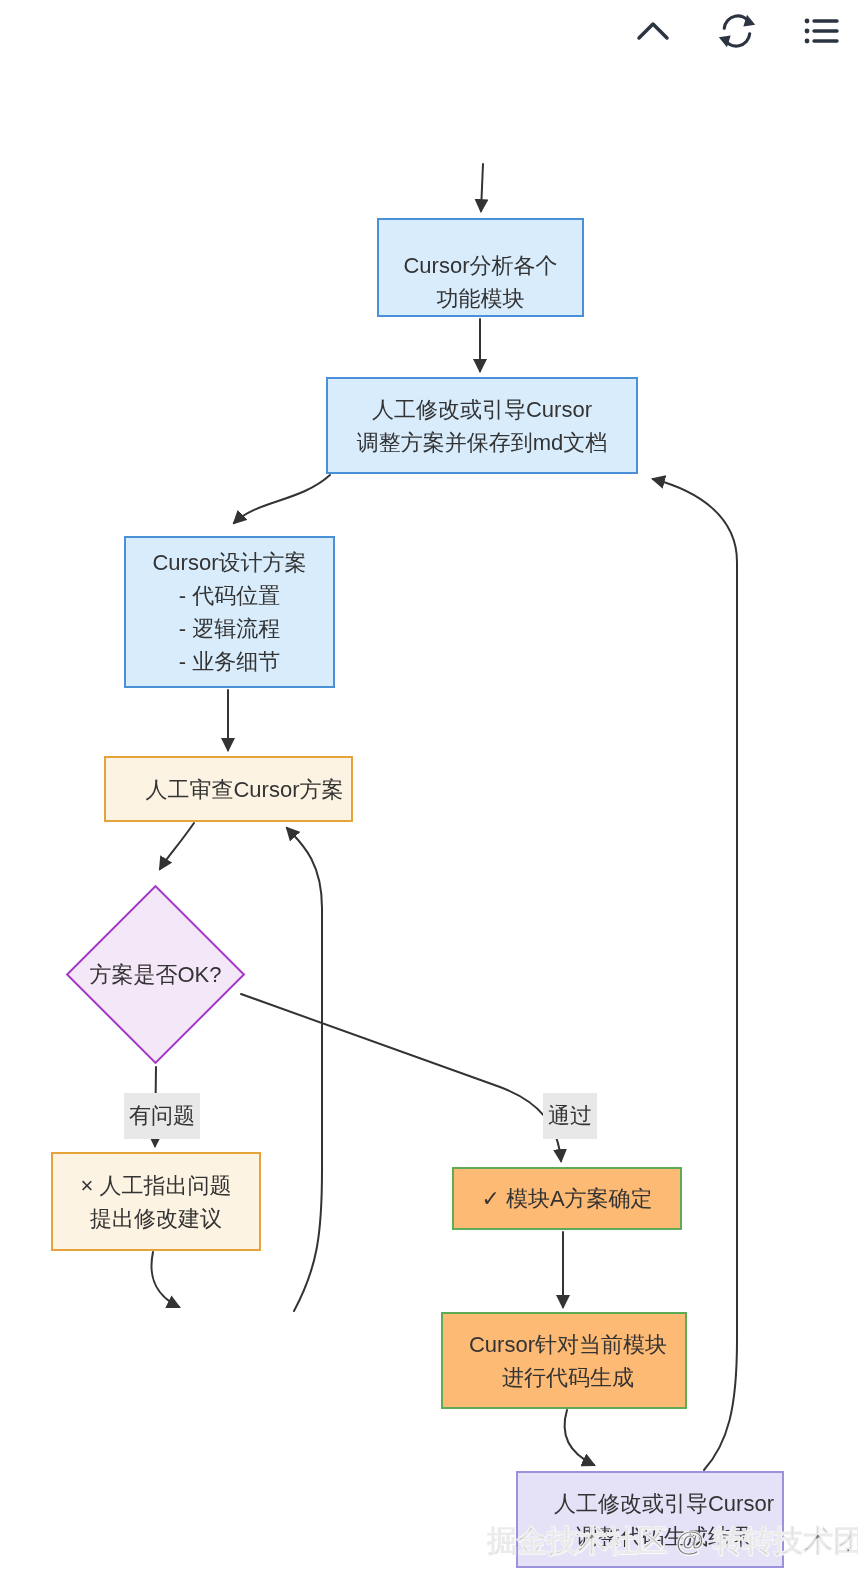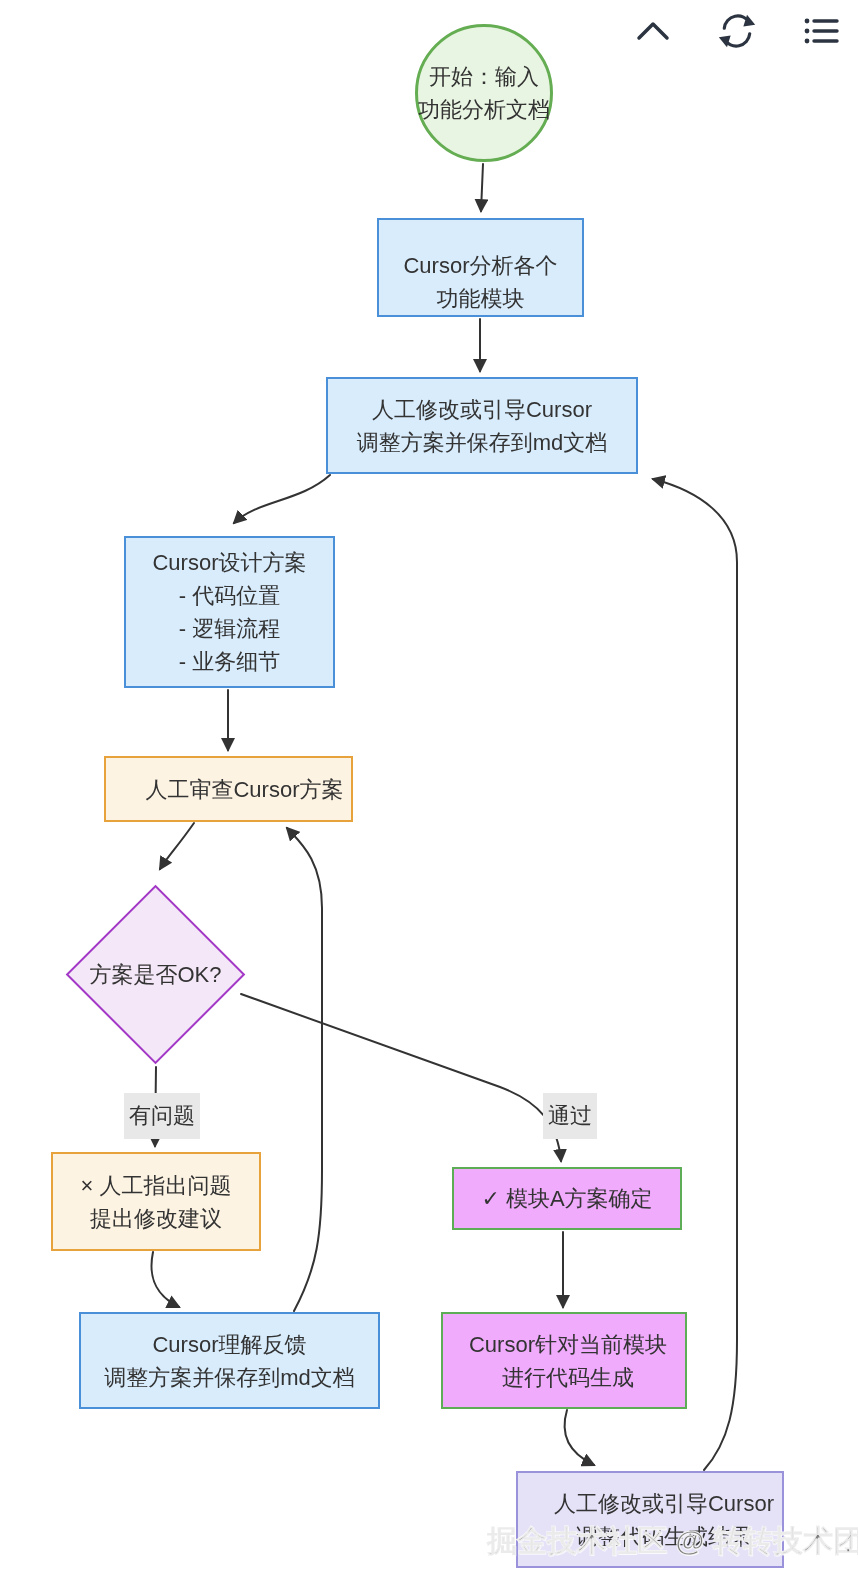--- a/index.html
+++ b/index.html
@@ -3,21 +3,21 @@
 <meta charset="utf-8">
 <style>
   html,body{margin:0;padding:0;background:#ffffff;}
   body{font-family:"Liberation Sans","DejaVu Sans",sans-serif;}
   .canvas{position:relative;width:858px;height:1586px;background:#ffffff;overflow:hidden;}
   .edges{position:absolute;left:0;top:0;width:858px;height:1586px;}
   .node{position:absolute;box-sizing:border-box;display:flex;flex-direction:column;justify-content:center;
         align-items:center;text-align:center;color:#333333;font-size:22px;line-height:1.5;z-index:2;}
   .blue{background:#d8ecfc;border:2.5px solid #4a90d8;}
   .orange{background:#fdf3e3;border:2.5px solid #e8a23c;}
-  .green{background:#f0abfc;border:2.5px solid #5dad56;}
+  .green{background:#fdba74;border:2.5px solid #5dad56;}
   .lavender{background:#e5e2f7;border:2px solid #9a92da;}
   .start-circle{background:#e8f5e2;border:3px solid #65ad52;border-radius:50%;}
   .diamond{position:absolute;left:92px;top:911px;width:127px;height:127px;box-sizing:border-box;
            background:#f4e7f7;border:2.5px solid #a338c7;transform:rotate(45deg);z-index:2;}
   .diamond-inner{position:absolute;left:50%;top:50%;transform:translate(-50%,-50%) rotate(-45deg);
            width:190px;text-align:center;color:#333;font-size:22px;}
   .edge-label{position:absolute;background:#e8e8e8;color:#333;font-size:22px;line-height:1.2;
            padding:10px 5px;z-index:3;}
   .toolbar{position:absolute;right:16px;top:12px;display:flex;gap:42px;align-items:center;z-index:4;}
   .tool-btn{width:42px;height:42px;display:flex;align-items:center;justify-content:center;cursor:pointer;}
@@ -78,24 +78,20 @@
           <line x1="11" y1="6" x2="34" y2="6" stroke="#2b3440" stroke-width="3.4" stroke-linecap="round"></line>
           <circle cx="4" cy="16" r="2.4" fill="#2b3440"></circle>
           <line x1="11" y1="16" x2="34" y2="16" stroke="#2b3440" stroke-width="3.4" stroke-linecap="round"></line>
           <circle cx="4" cy="26" r="2.4" fill="#2b3440"></circle>
           <line x1="11" y1="26" x2="34" y2="26" stroke="#2b3440" stroke-width="3.4" stroke-linecap="round"></line>
         </svg>
       </span>
     </div>
   </div>
 
-  <div class="node start-circle" style="left:415px;top:24px;width:138px;height:138px;">
-    <div class="nline">开始：输入</div>
-    <div class="nline">功能分析文档</div>
-  </div>
 
   <div class="node blue" style="left:377px;top:218px;width:207px;height:99px;justify-content:flex-end;">
     <div class="nline">Cursor分析各个</div>
     <div class="nline">功能模块</div>
   </div>
 
   <div class="node blue" style="left:326px;top:377px;width:312px;height:97px;">
     <div class="nline">人工修改或引导Cursor</div>
     <div class="nline">调整方案并保存到md文档</div>
   </div>
@@ -120,24 +116,20 @@
 
   <div class="node orange" style="left:51px;top:1152px;width:210px;height:99px;">
     <div class="nline">× 人工指出问题</div>
     <div class="nline">提出修改建议</div>
   </div>
 
   <div class="node green" style="left:452px;top:1167px;width:230px;height:63px;">
     <div class="nline">✓ 模块A方案确定</div>
   </div>
 
-  <div class="node blue" style="left:79px;top:1312px;width:301px;height:97px;">
-    <div class="nline">Cursor理解反馈</div>
-    <div class="nline">调整方案并保存到md文档</div>
-  </div>
 
   <div class="node green" style="left:441px;top:1312px;width:246px;height:97px;padding-left:8px;">
     <div class="nline">Cursor针对当前模块</div>
     <div class="nline">进行代码生成</div>
   </div>
 
   <div class="node lavender" style="left:516px;top:1471px;width:268px;height:97px;padding-left:28px;">
     <div class="nline">人工修改或引导Cursor</div>
     <div class="nline">调整代码生成结果</div>
   </div>

